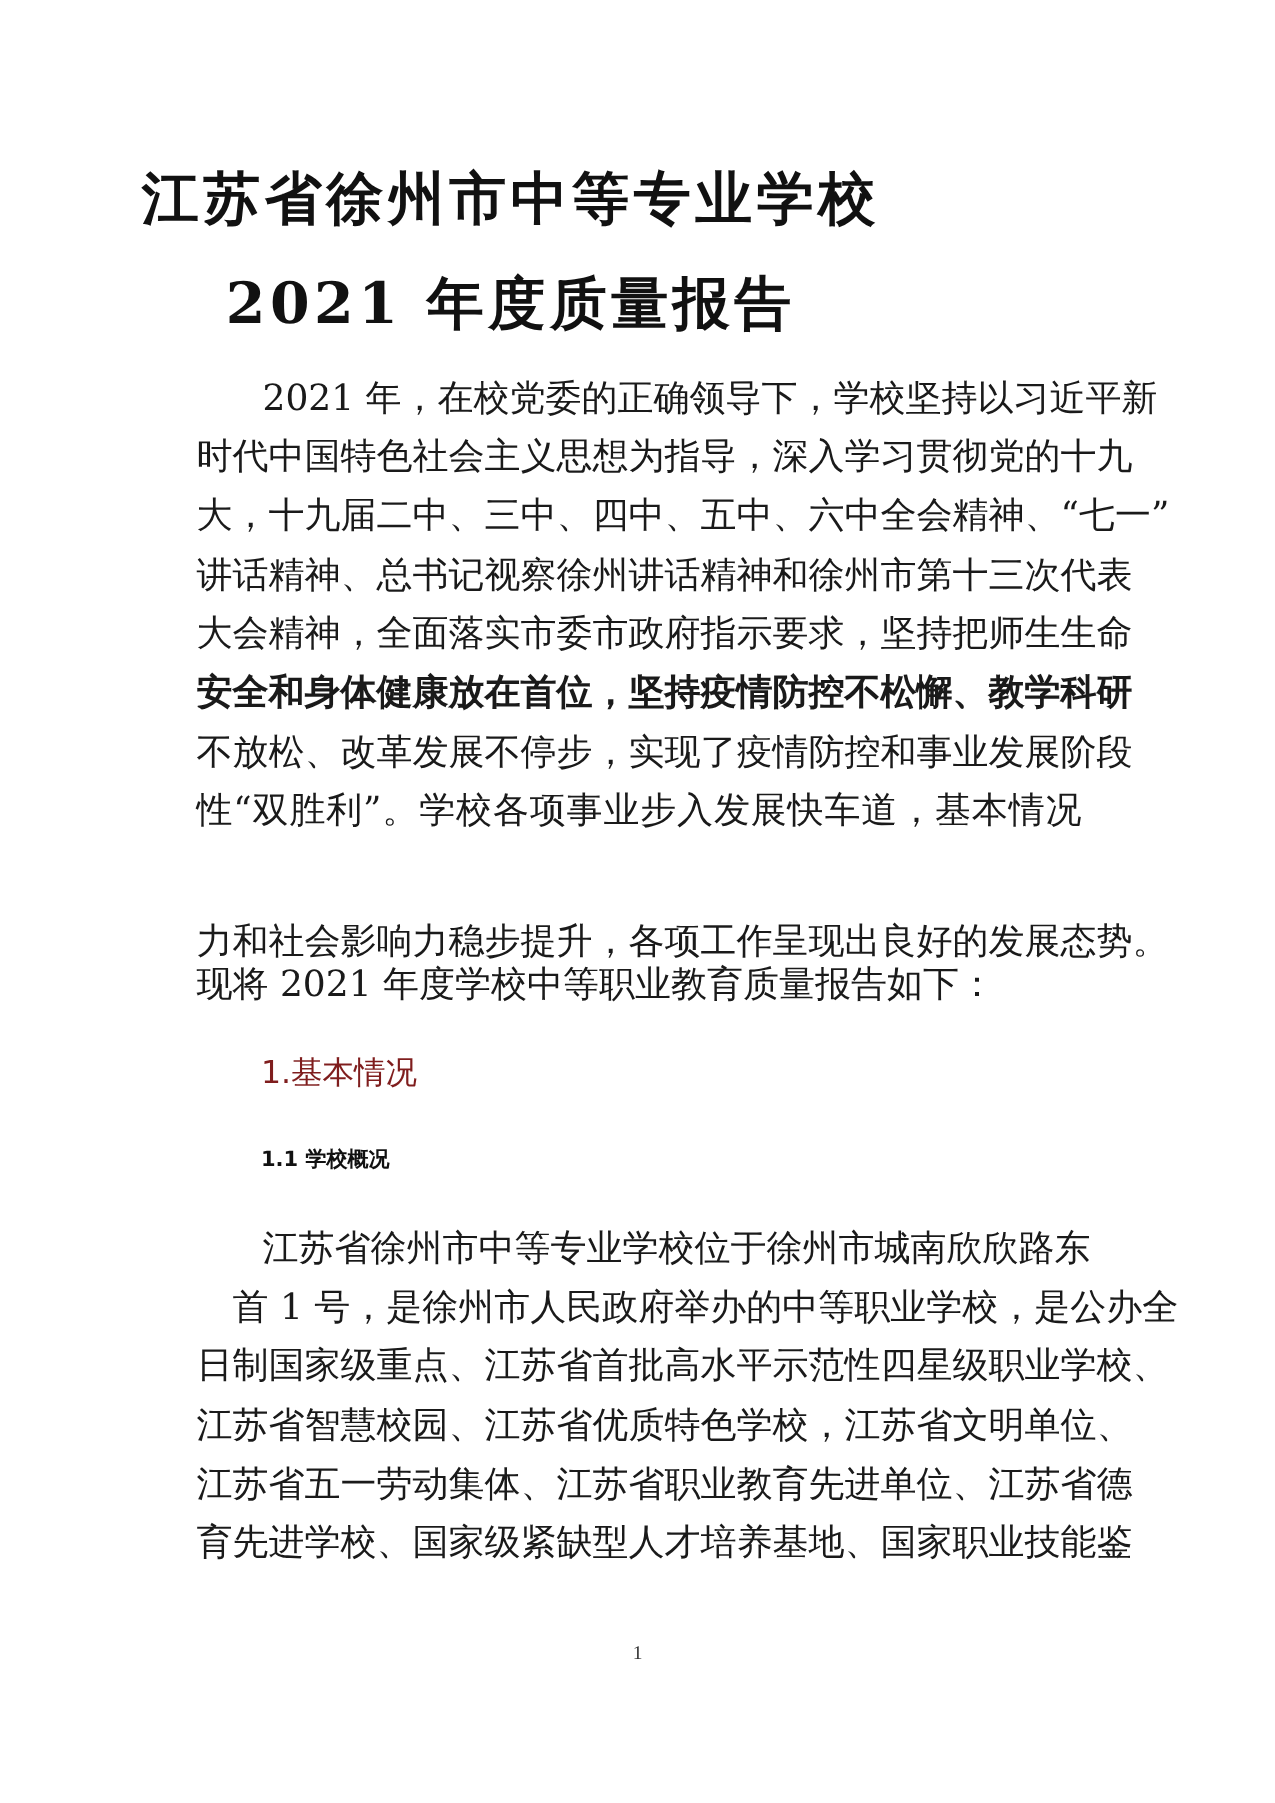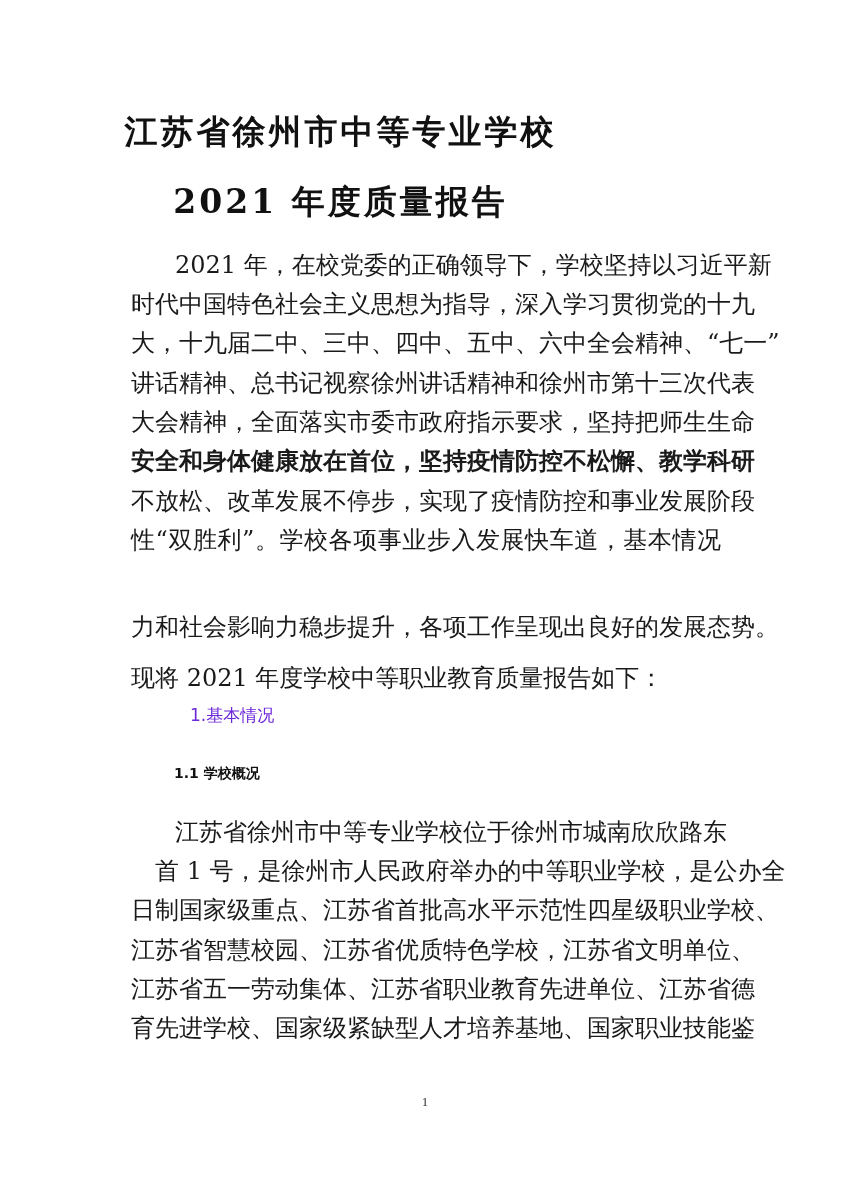--- a/index.html
+++ b/index.html
@@ -1,35 +1,35 @@
 <!DOCTYPE html>
 <html><head>
 <meta charset="utf-8">
 <style>
   html, body { margin: 0; padding: 0; background: #ffffff; }
   body { width: 850px; height: 1202px; position: relative; overflow: hidden; }
   .page { position: absolute; left: 0; top: 0; width: 850px; height: 1202px; background: #ffffff; }
   .title {
     position: absolute; left: 0; width: 681px; text-align: center;
     font-family: "DejaVu Serif", "Liberation Serif", serif;
-    font-weight: bold; font-size: 33px; color: #111; letter-spacing: 3px;
+    font-weight: bold; font-size: 38px; color: #111; letter-spacing: 3px;
     line-height: 40px; white-space: nowrap;
   }
   .line {
     position: absolute; left: 131px; width: 590px;
     font-family: "DejaVu Serif", "Liberation Serif", serif;
     font-size: 24px; color: #1a1a1a; line-height: 26px; white-space: nowrap;
     text-align: justify; text-align-last: justify;
   }
   .line.first { left: 175px; width: 546px; }
-  .line.last { text-align-last: left; margin-top: 22px; }
+  .line.last { text-align-last: left; }
   .h1 {
     position: absolute; left: 174px;
     font-family: "DejaVu Sans", "Liberation Sans", sans-serif;
-    font-size: 17px; color: #6d28d9; line-height: 26px; white-space: nowrap; margin-left: 16px;
+    font-size: 21px; color: #7f1d1d; line-height: 26px; white-space: nowrap;
   }
   .h2 {
     position: absolute; left: 174px;
     font-family: "DejaVu Sans", "Liberation Sans", sans-serif;
     font-weight: bold; font-size: 14px; color: #111; line-height: 24px; white-space: nowrap;
   }
   .pagenum {
     position: absolute; left: 0; width: 850px; text-align: center; top: 1094px;
     font-family: "Liberation Serif", serif; font-size: 13px; color: #333;
   }

